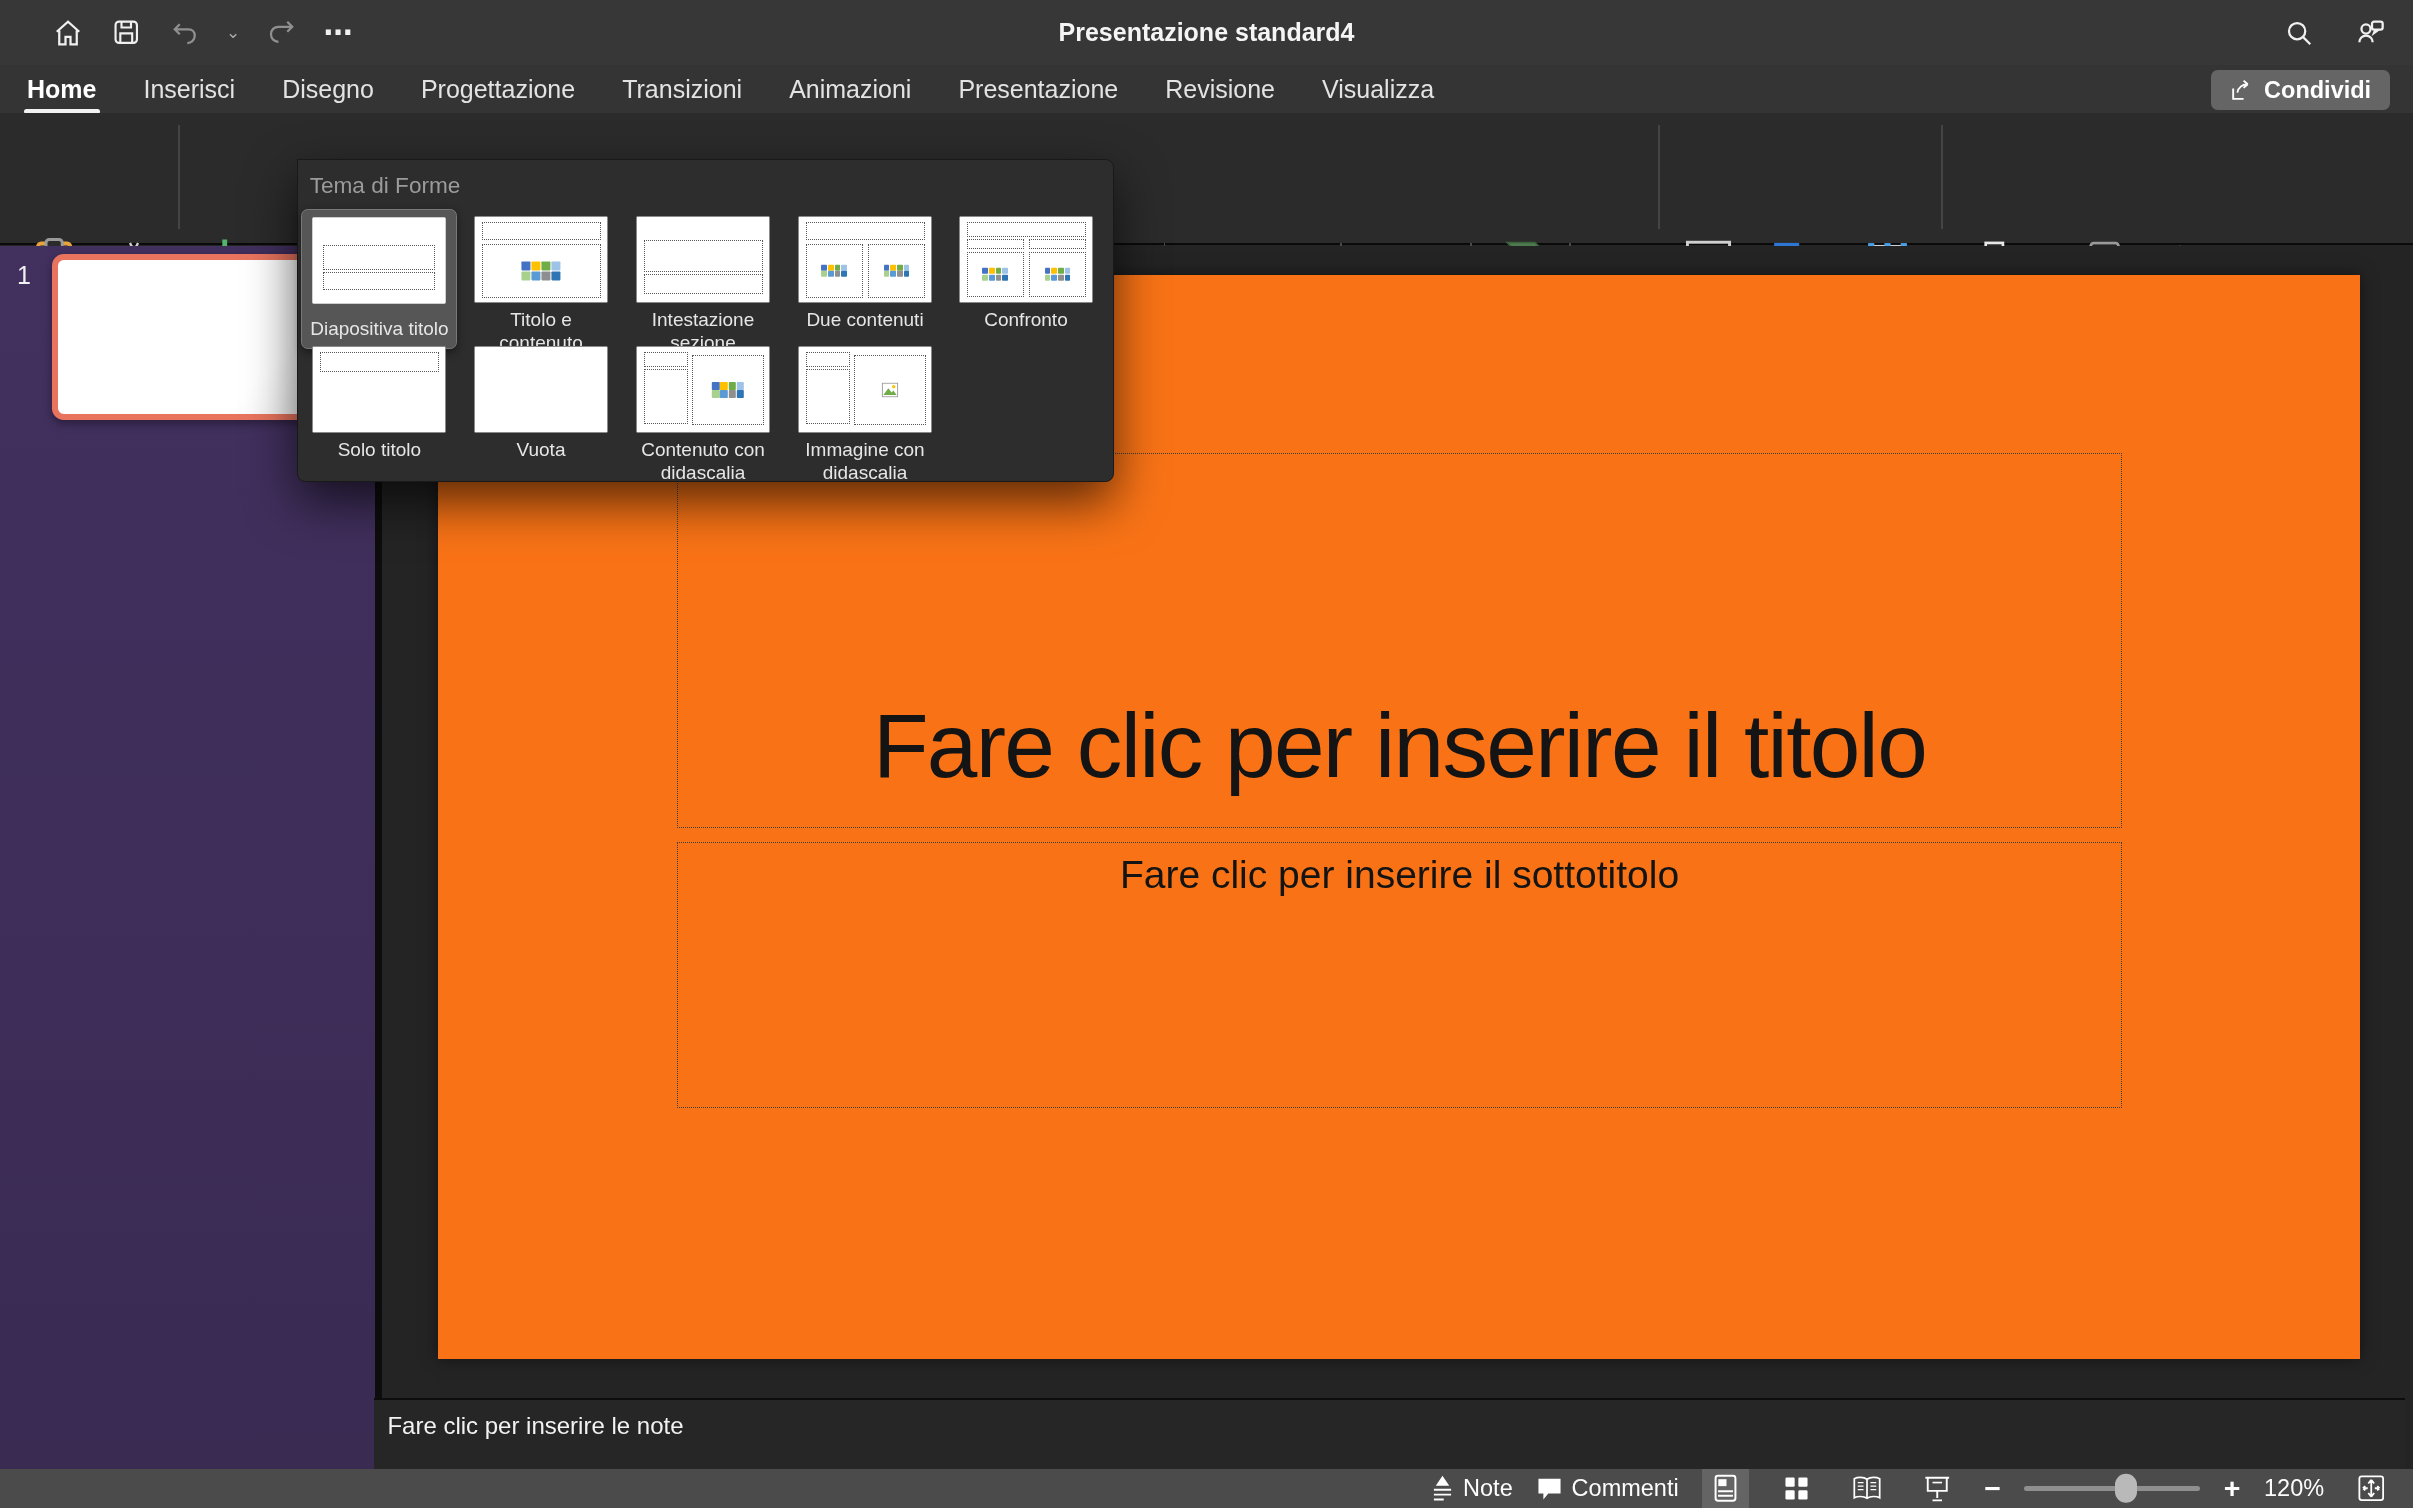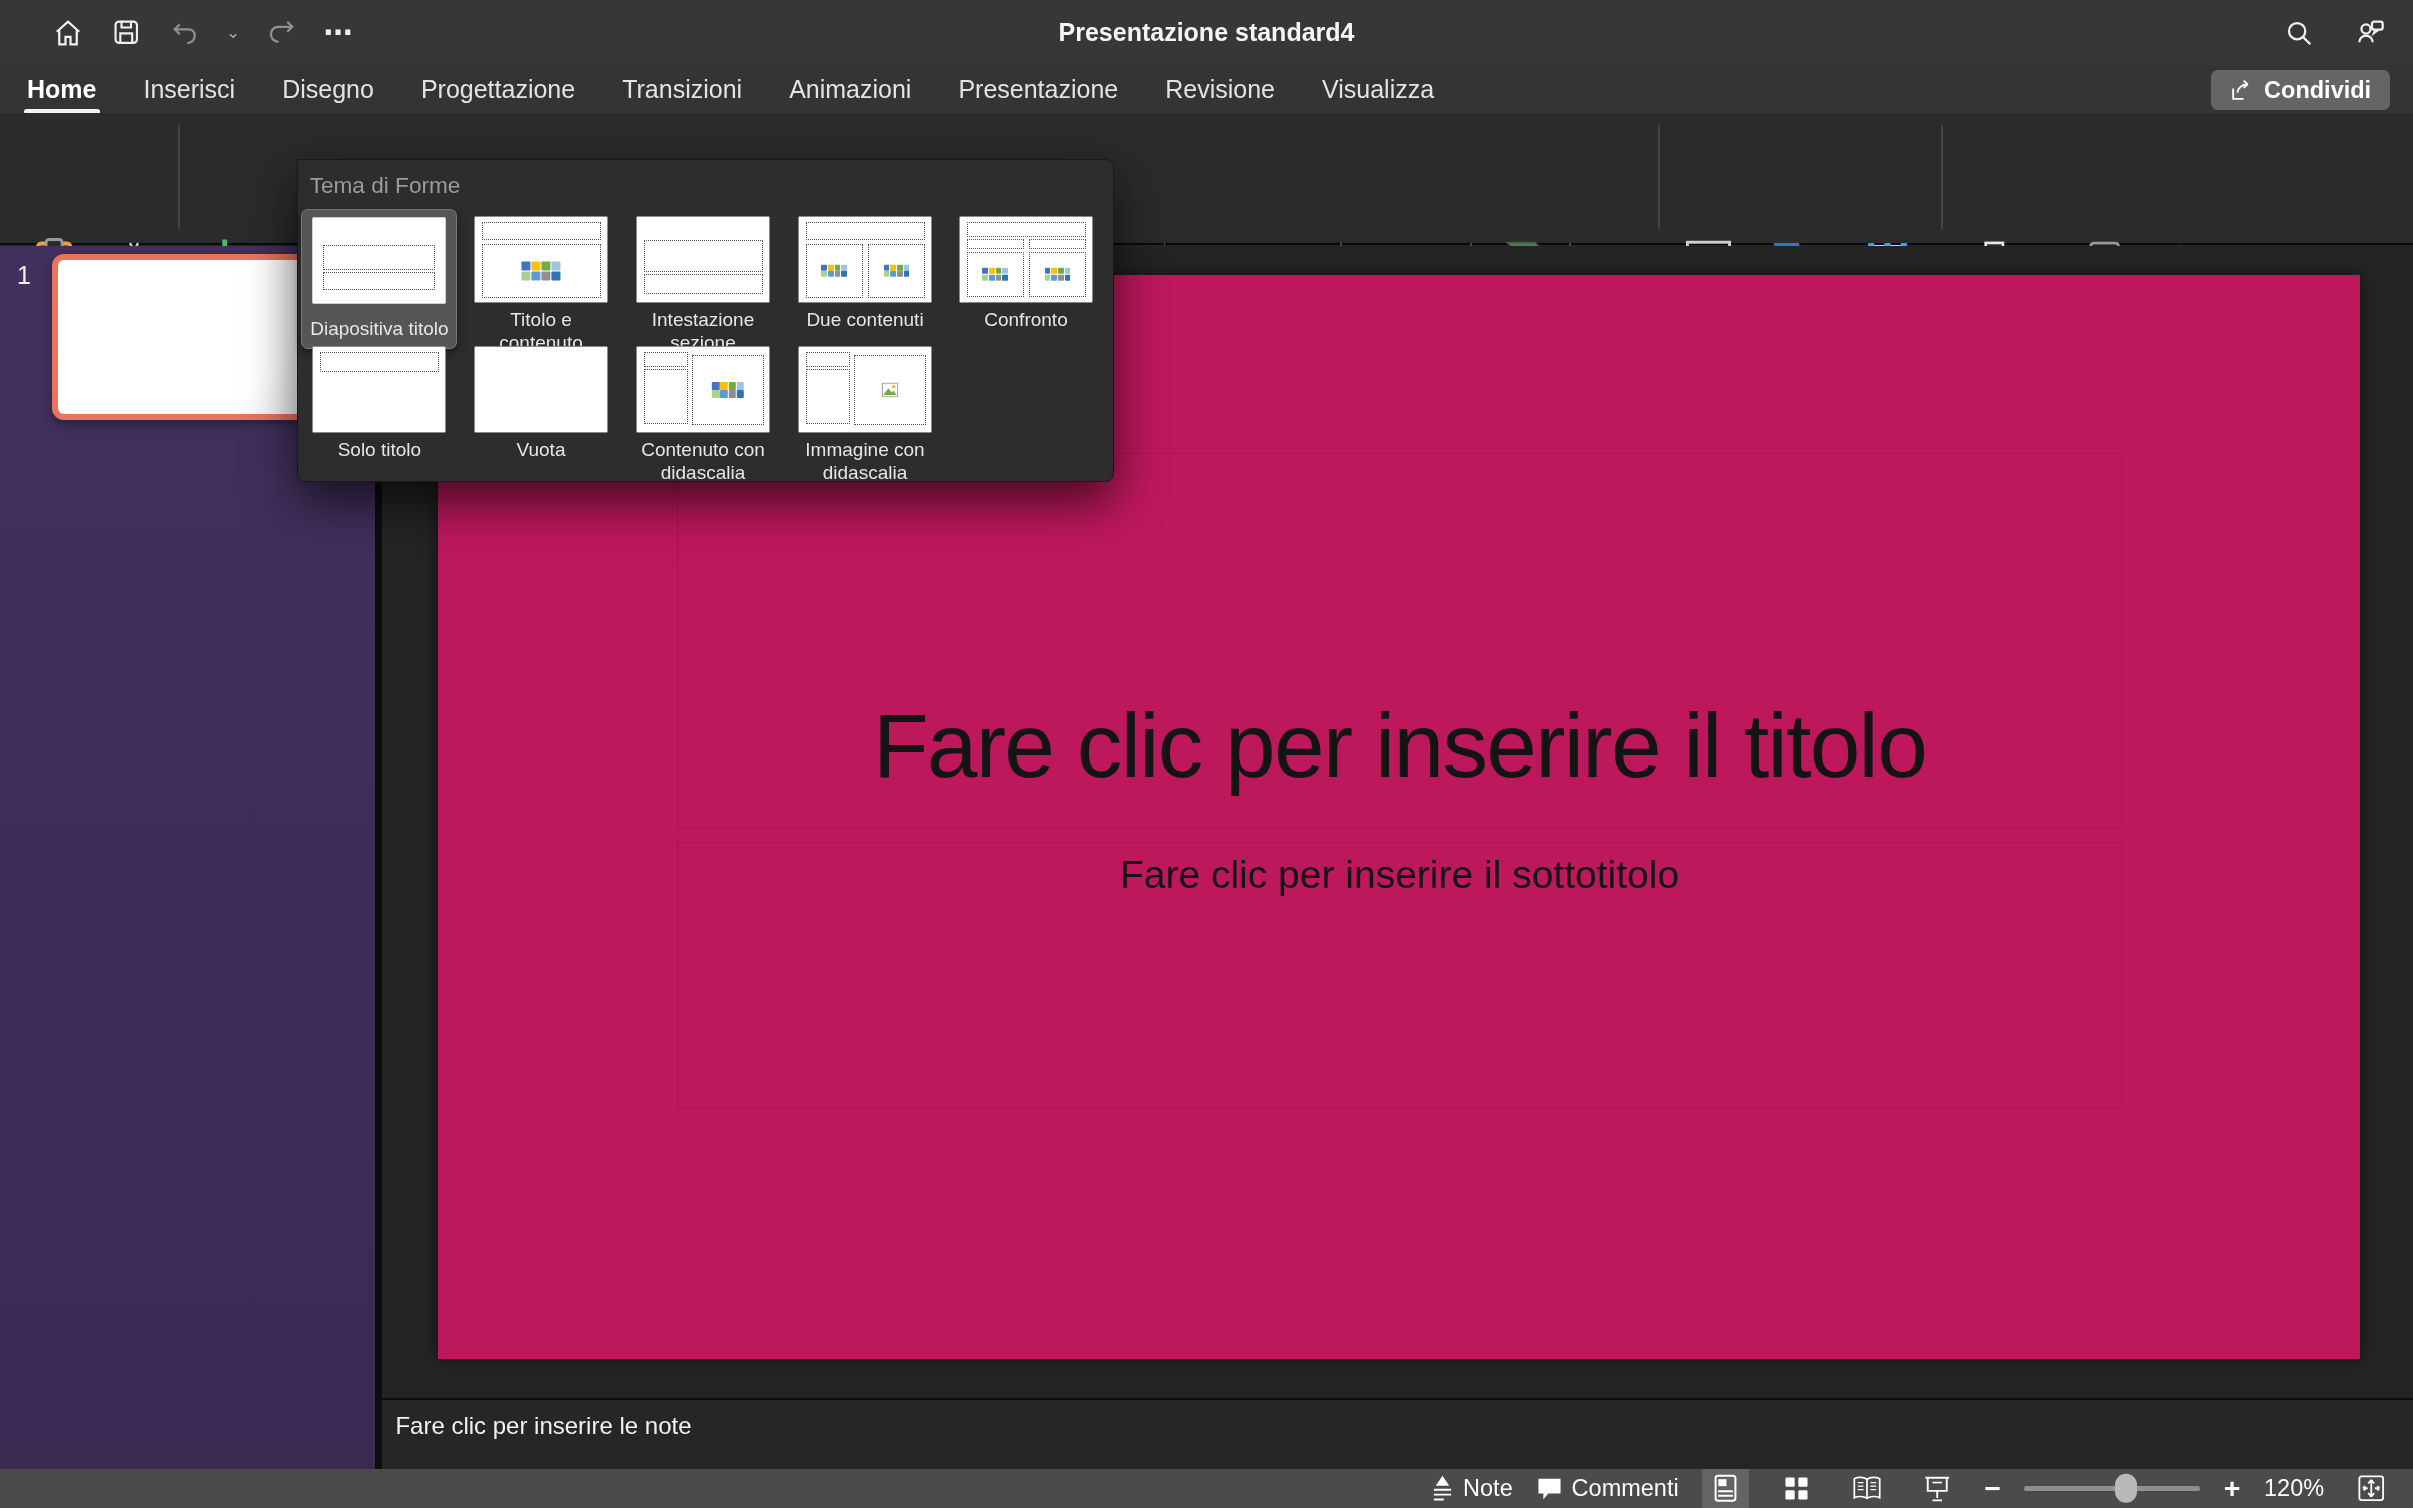--- a/index.html
+++ b/index.html
@@ -52,29 +52,29 @@
   .c5{background:#a9d18e}.c6{background:#5b9bd5}.c7{background:#8f8f8f}.c8{background:#2e75b6}
 
   
   .sidebar { position:absolute; left:0; top:246px; width:375px; height:1224px; background:linear-gradient(180deg,#42305f 0%,#3a2b53 100%); }
   .side-div { position:absolute; left:375px; top:246px; width:7.5px; height:1224px; background:#0d0d0d; }
   .slide-num { position:absolute; left:17px; top:15px; font-size:25px; color:#f0f0f0; }
   .thumb1 { position:absolute; left:52px; top:8.4px; width:315px; height:166px; border:6.7px solid #E8745E; border-radius:11.7px; background:linear-gradient(135deg,#ffffff 70%,#ececec 100%); box-shadow:0 3.4px 8.4px rgba(0,0,0,.35); }
 
   
   .canvas { position:absolute; left:382px; top:246px; width:2031px; height:1152px; background:#242424; }
-  .slide { position:absolute; left:56px; top:28.5px; width:1922px; height:1084px; background:#be185d; box-shadow:0 0 15px rgba(0,0,0,.5); }
+  .slide { position:absolute; left:56px; top:28.5px; width:1922px; height:1084px; background:#f97316; box-shadow:0 0 15px rgba(0,0,0,.5); }
   .ph { position:absolute; border:1.7px dotted #3f3f3f; display:flex; justify-content:center; color:#141414; }
   .ph-title { left:239px; top:178px; width:1445px; height:375px; align-items:flex-end; padding-bottom:28.5px; }
   .ph-title span { font-size:91px; font-weight:300; letter-spacing:-1.7px; white-space:nowrap; }
   .ph-sub { left:239px; top:567px; width:1445px; height:266px; align-items:flex-start; padding-top:10px; }
   .ph-sub span { font-size:39px; }
 
   
-  .notes { position:absolute; left:382px; top:1398px; width:2031px; height:71px; background:#262626; border-top:2.5px solid #0c0c0c;padding-left:15px; }
+  .notes { position:absolute; left:374px; top:1398px; width:2031px; height:71px; background:#262626; border-top:2.5px solid #0c0c0c;padding-left:15px; }
   .notes span { position:absolute; left:13.4px; top:11.7px; font-size:24px; color:#f2f2f2; }
 
   
   .statusbar { position:absolute; left:0; top:1469px; width:2413px; height:39px; background:#4b4b4b; display:flex; align-items:center; font-size:23.5px; color:#fdfdfd; }
   .sb-left { display:flex; align-items:center; gap:44px; padding-left:71px; white-space:nowrap; }
   .sb-right { margin-left:auto; display:flex; align-items:center; gap:23.5px; padding-right:18.4px; }
   .sb-ico { display:flex; align-items:center; gap:8.4px; }
   .viewbtn { width:47px; height:39px; display:flex; align-items:center; justify-content:center; }
   .viewbtn.active { background:#646464; }
   .ztrack { width:176px; height:5.9px; background:#8f8f8f; border-radius:3.4px; position:relative; }

